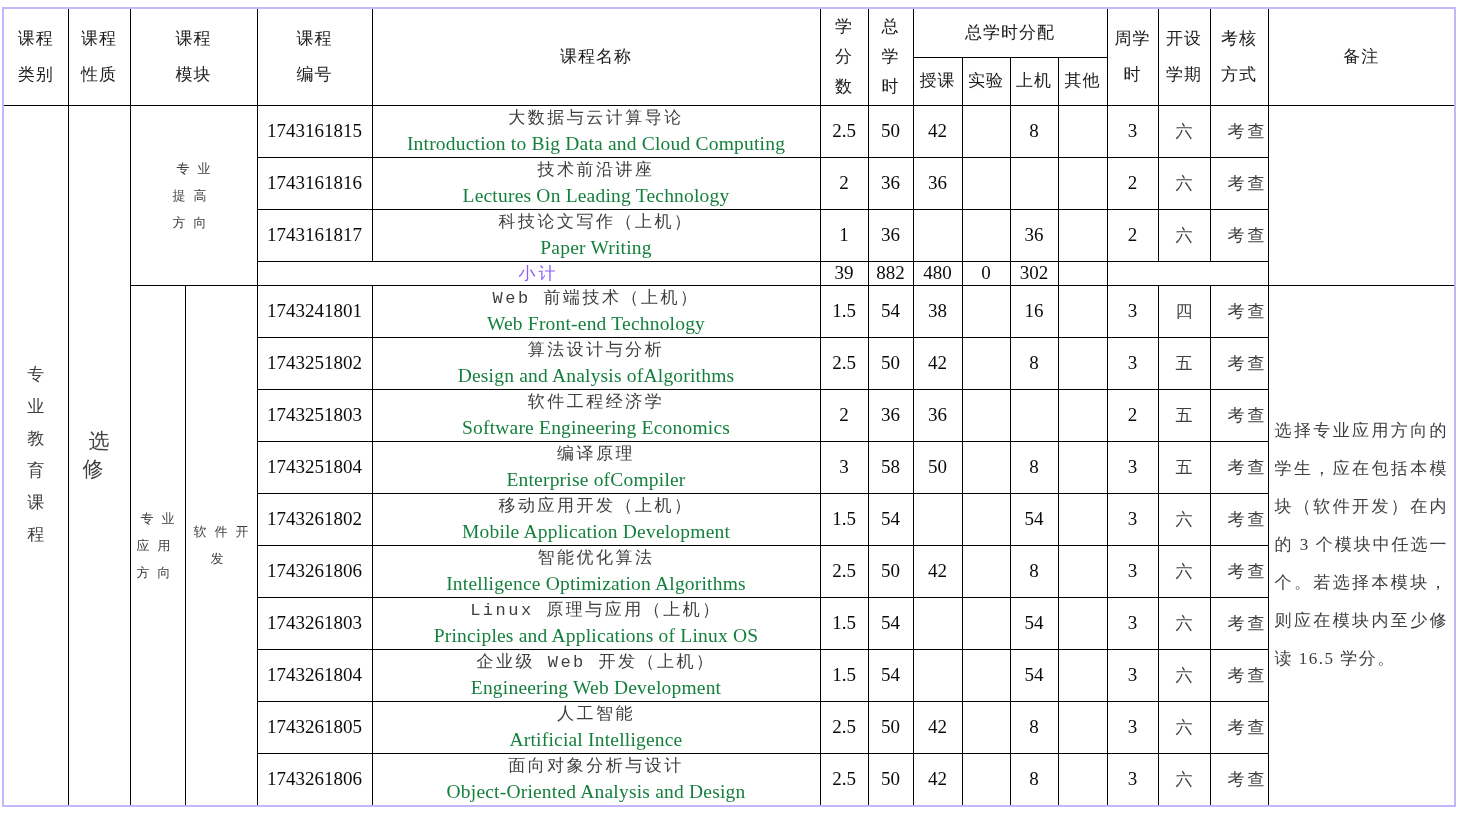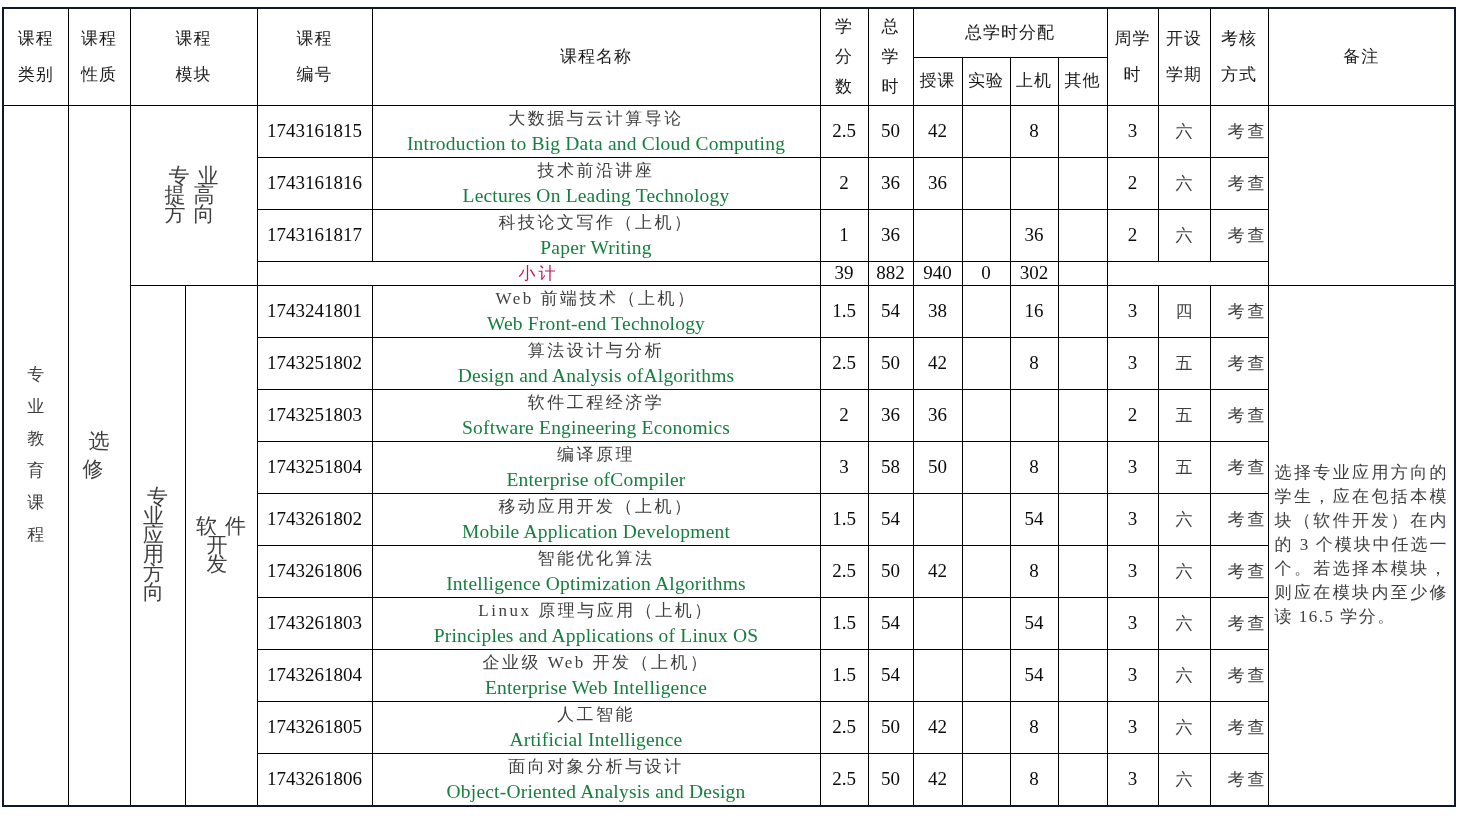--- a/index.html
+++ b/index.html
@@ -1,35 +1,35 @@
 <!DOCTYPE html>
 <html><head>
 <meta charset="utf-8">
 <style>
   * { box-sizing: border-box; }
   html,body { margin:0; padding:0; background:#fff; }
   body { font-family:"Liberation Serif","DejaVu Serif",serif; color:#000; }
   .page { width:1458px; height:819px; padding:7px 0 0 2px; overflow:hidden; background:#fff; }
-  table { border-collapse:collapse; table-layout:fixed; border:2px solid #0f172a; width:1452px; height:720px; }
+  table { border-collapse:collapse; table-layout:fixed; border:2px solid #c4b5fd; width:1452px; height:720px; }
   td,th { border:1px solid #000; text-align:center; vertical-align:middle; padding:0; overflow:hidden; }
   th { font-weight:normal; font-size:17px; color:#1b1b1b; line-height:36px; white-space:pre-line; letter-spacing:1px; }
   th.lh30 { line-height:30px; }
   thead tr.hr1 { height:49px; }
   thead tr.hr2 { height:48px; }
   td.num { font-size:19px; color:#0a0a0a; }
   td.cn  { font-size:17px; color:#3f3f3f; }
   td.assess { letter-spacing:3px;text-align:right; }
-  .name-cell .zh { font-size:17px; color:#3f3f3f; letter-spacing:2.5px; line-height:25px; }
+  .name-cell .zh { font-size:17px; color:#3f3f3f; letter-spacing:2.5px; line-height:25px;font-family:Liberation Mono, monospace; }
   .name-cell .en { font-size:19.5px; color:#15803d; line-height:26px; letter-spacing:0.2px; }
   td.vert { font-size:17px; color:#3f3f3f; white-space:pre-line; line-height:32px; letter-spacing:0; }
   td.nature { font-size:21px; color:#3f3f3f; letter-spacing:12px; text-indent:12px;text-align:center; }
-  td.module { font-size:21px; color:#3f3f3f; white-space:pre-line; line-height:19px; letter-spacing:8px; text-indent:8px; }
+  td.module { font-size:13px; color:#3f3f3f; white-space:pre-line; line-height:27px; letter-spacing:8px; text-indent:8px; }
   td.remark { font-size:17px; color:#3f3f3f; text-align:justify; text-justify:inter-character;
-              padding:8px 6px; line-height:24px; letter-spacing:1.5px; vertical-align:middle; }
-  td.subtotal-label { font-size:17px; color:#be185d; letter-spacing:3px; }
+              padding:8px 6px; line-height:38px; letter-spacing:1.5px; vertical-align:middle; }
+  td.subtotal-label { font-size:17px; color:#8b5cf6; letter-spacing:3px; }
 </style>
 </head>
 <body>
 
 <div class="page">
 <table>
   <colgroup>
     <col style="width:65px">
         <col style="width:62px">
         <col style="width:55px">
@@ -137,21 +137,21 @@
       <td class="num">36</td>
       <td class="num"></td>
       <td class="num">2</td>
       <td class="cn">六</td>
       <td class="cn assess">考查</td>
     </tr>
     <tr>
       <td colspan="2" class="subtotal-label">小计</td>
       <td class="num">39</td>
       <td class="num">882</td>
-      <td class="num">940</td>
+      <td class="num">480</td>
       <td class="num">0</td>
       <td class="num">302</td>
       <td class="num"></td>
       <td colspan="3"></td>
     </tr>
     <tr>
       <td rowspan="10" class="module">专业
 应用
 方向</td>
       <td rowspan="10" class="module">软件开
@@ -265,21 +265,21 @@
       <td class="num">54</td>
       <td class="num"></td>
       <td class="num">3</td>
       <td class="cn">六</td>
       <td class="cn assess">考查</td>
     </tr>
     <tr>
       <td class="num">1743261804</td>
       <td class="name-cell">
         <div class="zh">企业级 Web 开发（上机）</div>
-        <div class="en">Enterprise Web Intelligence</div>
+        <div class="en">Engineering Web Development</div>
       </td>
       <td class="num">1.5</td>
       <td class="num">54</td>
       <td class="num"></td>
       <td class="num"></td>
       <td class="num">54</td>
       <td class="num"></td>
       <td class="num">3</td>
       <td class="cn">六</td>
       <td class="cn assess">考查</td>

